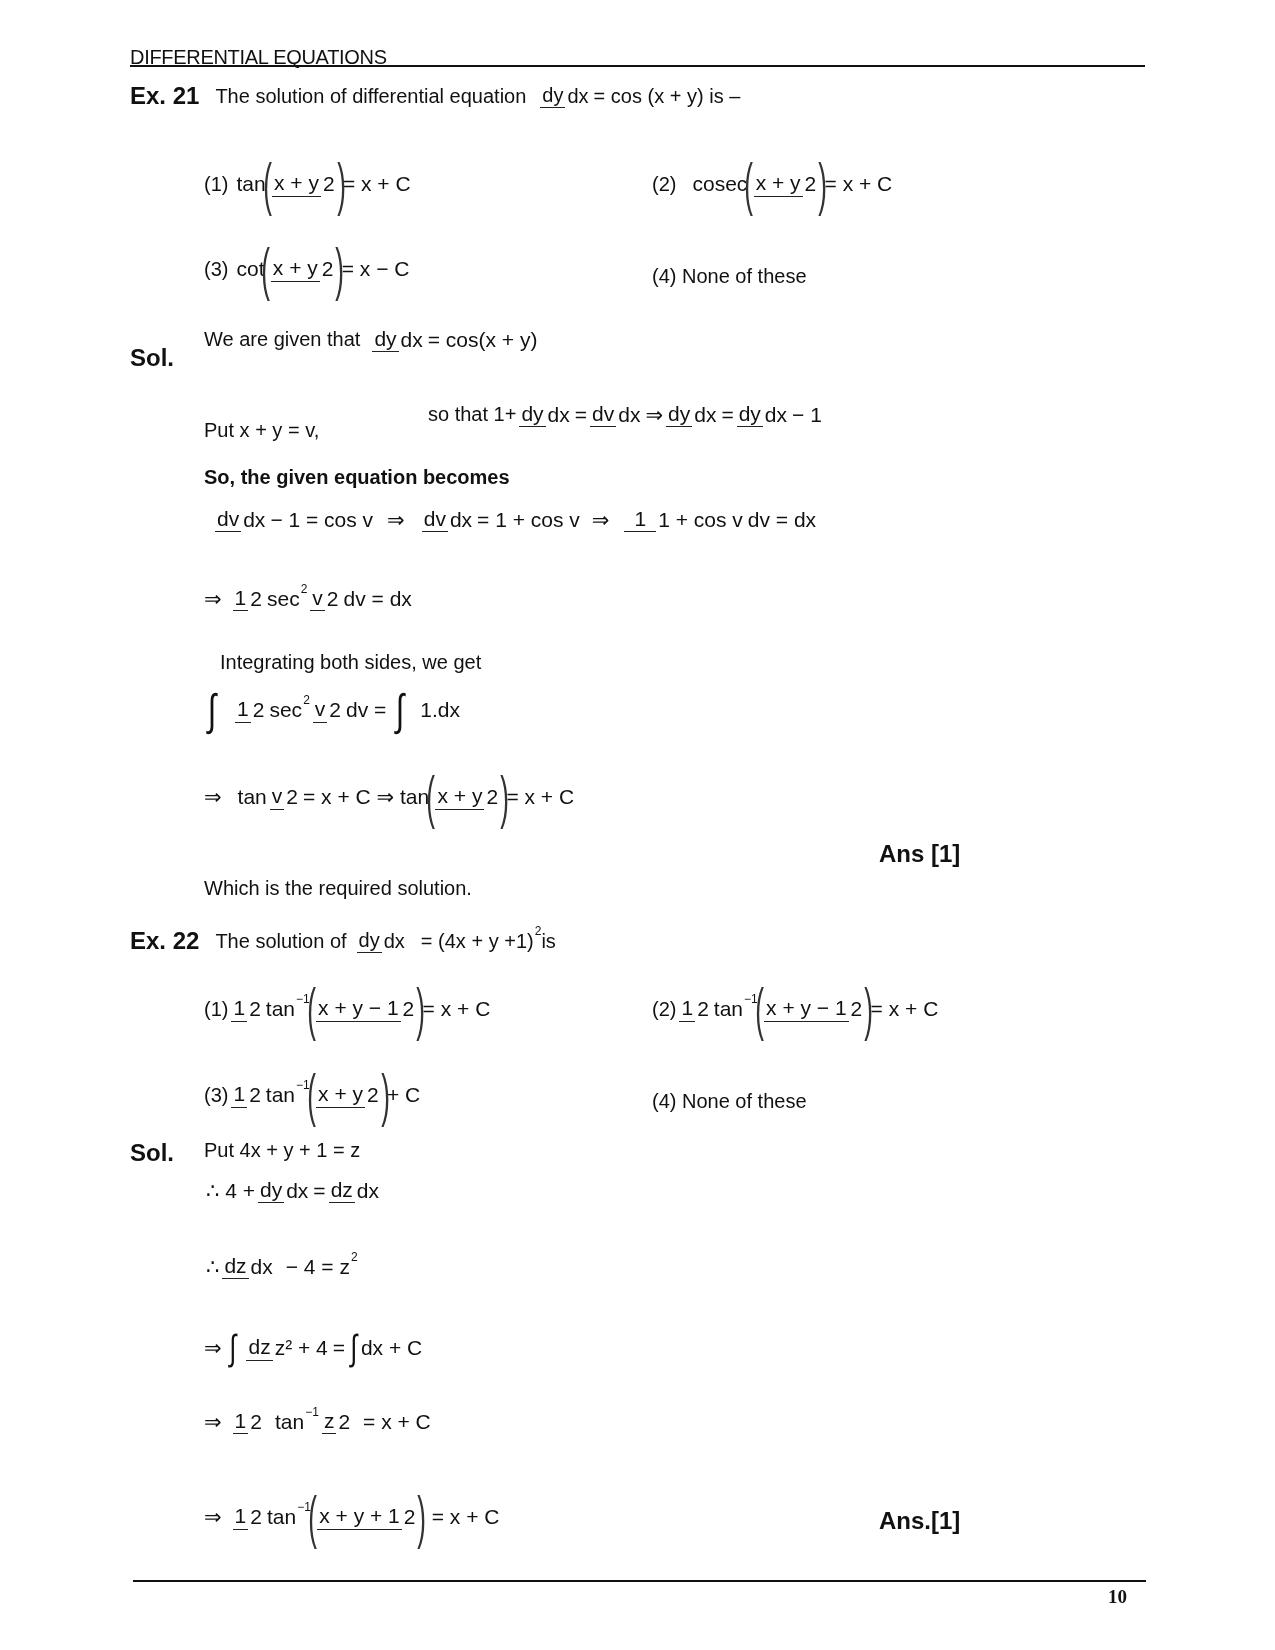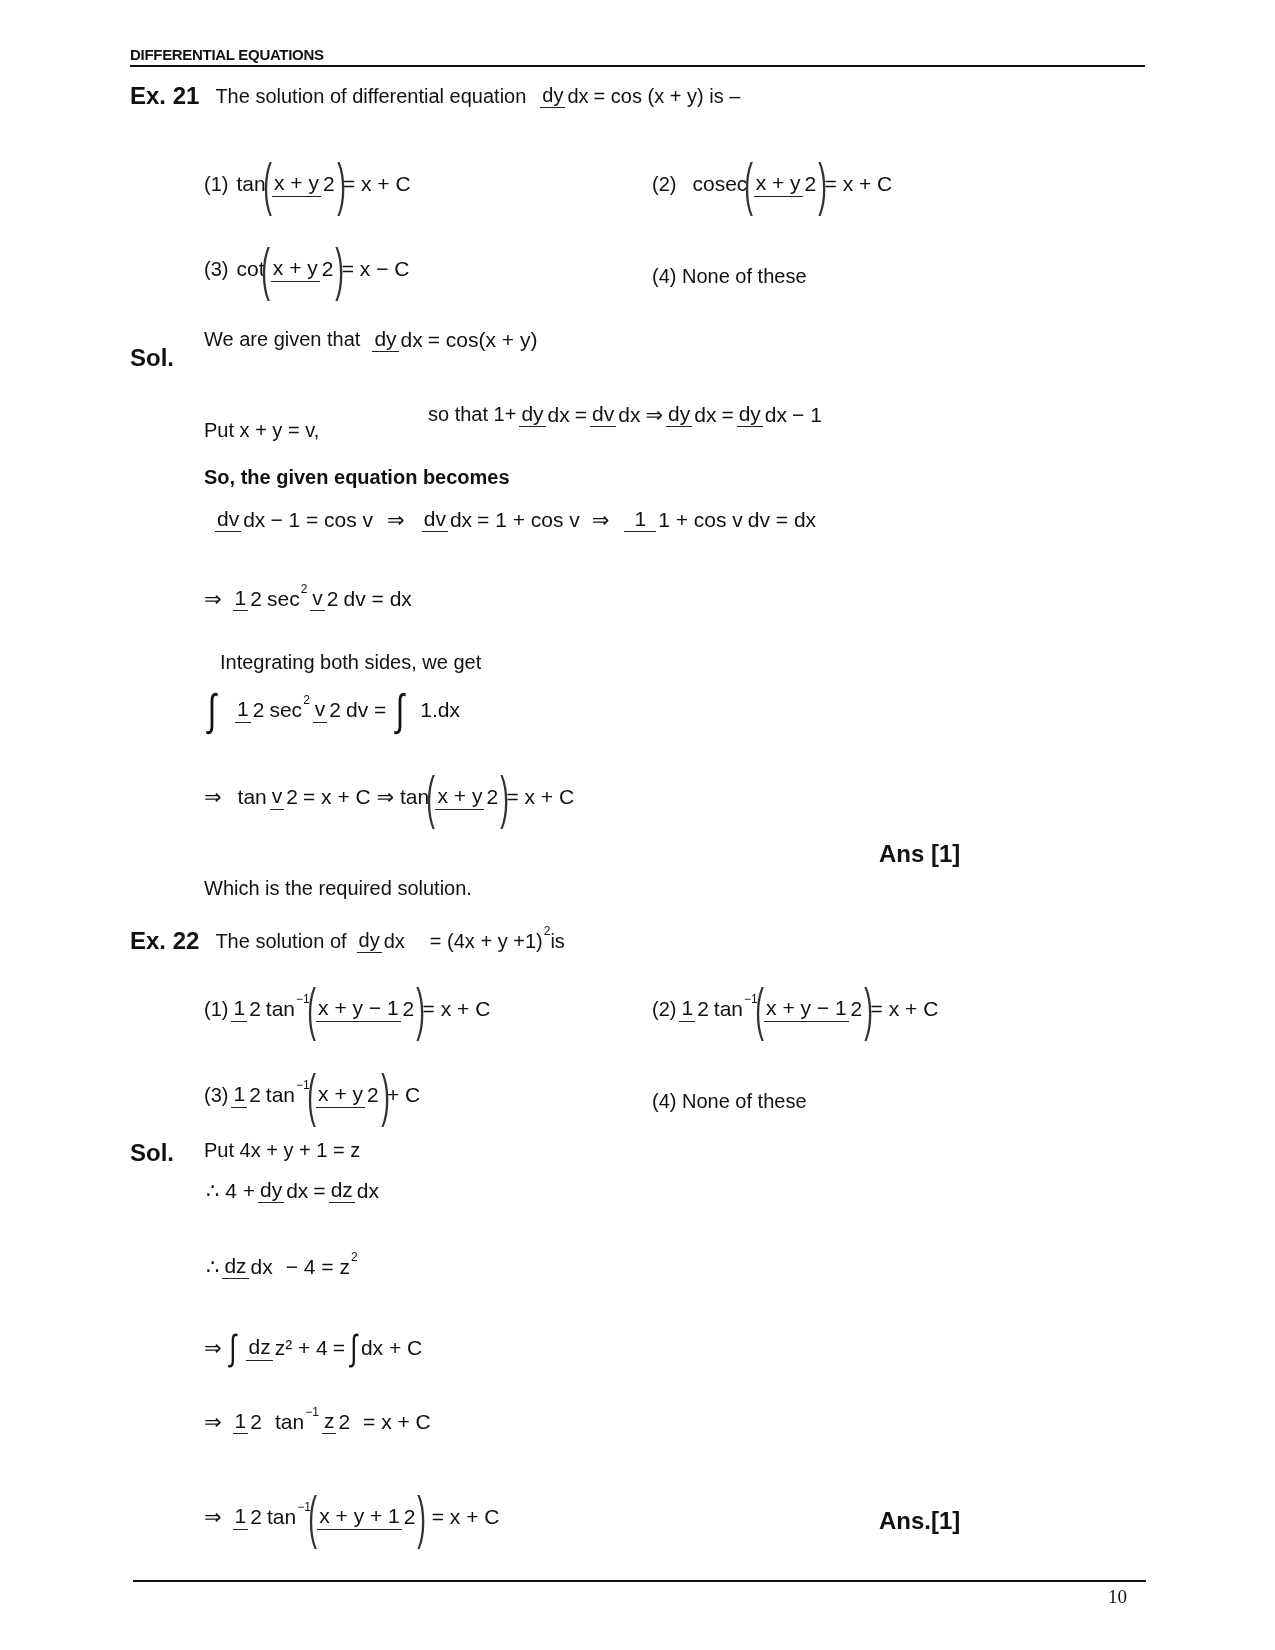--- a/index.html
+++ b/index.html
@@ -1,31 +1,31 @@
 <!DOCTYPE html>
 <html><head>
 <meta charset="utf-8">
 <style>
   html, body { margin:0; padding:0; background:#ffffff; }
   body { width:1275px; height:1650px; position:relative; overflow:hidden;
          font-family:"Liberation Sans", sans-serif; color:#111; }
   .abs { position:absolute; white-space:nowrap; }
-  .hdr { font-weight:bold; font-size:15px; letter-spacing:-0.3px; }
+  .hdr { font-weight:normal; font-size:20px; letter-spacing:-0.3px; }
   .rule { position:absolute; background:#111; }
   .t { font-size:20px; }
   .b { font-weight:bold; font-size:24px; }
   .m { font-size:21px; display:inline-flex; align-items:center; white-space:nowrap; }
   .frac { display:inline-flex; flex-direction:row; align-items:center; vertical-align:middle; margin:0 3px; line-height:1.15; }
   .frac .num { padding:0 2px; border-bottom:1.5px solid #222; }
   .frac .den { padding:0 2px; }
   .paren { font-size:58px; font-weight:100; line-height:1; transform:scaleX(0.45); display:inline-block; margin:0 -8px; color:#333; }
   .sup { font-size:12px; position:relative; top:-10px; margin-left:1px; }
   .int { font-size:44px; line-height:1; font-weight:100; margin-right:6px; transform:scaleX(0.7); display:inline-block; }
   .sp { display:inline-block; width:8px; }
-  .pg { font-family:"Liberation Serif", serif; font-weight:normal; font-size:19px; }
+  .pg { font-family:"Liberation Serif", serif; font-weight:bold; font-size:19px; }
 </style>
 </head>
 <body>
 
 <div class="abs hdr" style="left:130px; top:46px;">DIFFERENTIAL EQUATIONS</div>
 <div class="rule" style="left:130px; top:65px; width:1015px; height:2px;"></div>
 
 <div class="abs" style="left:130px; top:82px; display:flex; align-items:center;">
   <span class="b">Ex. 21</span>
   <span class="t" style="margin-left:16px;">The solution of  differential equation</span>
@@ -192,21 +192,21 @@
 <div class="abs t" style="left:204px; top:840px;margin-top:37px;">Which is the required solution.</div>
 <div class="abs b" style="left:879px; top:840px;">Ans [1]</div>
 
 <div class="abs" style="left:130px; top:927px; display:flex; align-items:center;">
   <span class="b">Ex. 22</span>
   <span class="t" style="margin-left:16px;">The solution of</span>
   <span class="frac t" style="margin-left:10px;">
     <span class="num">dy</span>
     <span class="den">dx</span>
   </span>
-  <span class="t" style="margin-left:20px;">= (4x + y +1)</span>
+  <span class="t" style="margin-left:11px;">= (4x + y +1)</span>
     <span class="sup">2</span>
   <span class="t">is</span>
 </div>
 
 <div class="abs m" style="left:204px; top:980px;">
   <span class="t">(1)</span>
   <span class="frac">
       <span class="num">1</span>
       <span class="den">2</span>
     </span>

